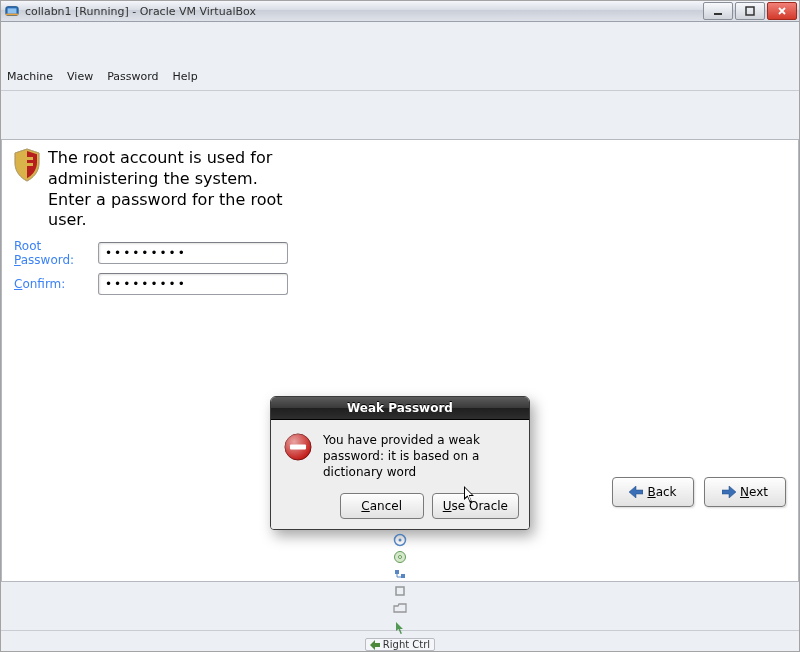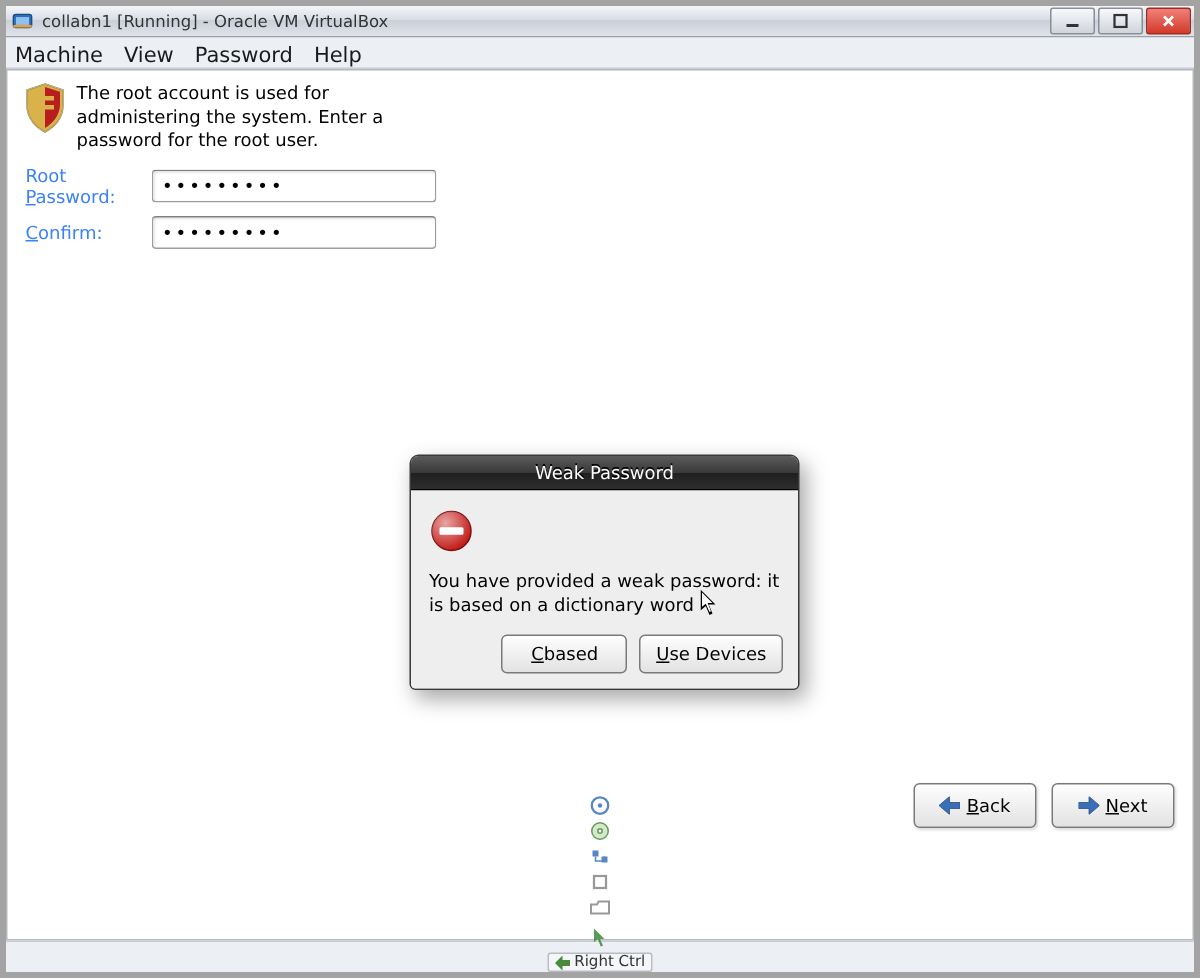--- a/index.html
+++ b/index.html
@@ -11,24 +11,25 @@
     font-family: "Segoe UI", "Tahoma", "DejaVu Sans", sans-serif;
     font-size: 12px;
     background: #fff;
   }
 
   
   .window {
     width: 800px;
     height: 652px;
     box-sizing: border-box;
-    border: 4px solid #a3a3a3;
+    border: 1px solid #a3a3a3;
     display: flex;
     flex-direction: column;
     background: #eceff4;
+    gap: 48px;
   }
 
   .titlebar {
     height: 20px;
     background: linear-gradient(to bottom, #f4f6fa 0%, #d9dde5 45%, #c9ced8 46%, #dfe2e9 100%);
     border-bottom: 1px solid #9aa0aa;
     display: flex;
     align-items: center;
     padding: 0 2px 0 4px;
   }
@@ -62,24 +63,24 @@
     color: #fff;
     border-color: #a02a1e;
   }
   .win-btn svg { width: 10px; height: 10px; }
 
   .menubar {
     height: 20px;
     background: #eceff4;
     border-bottom: 1px solid #c9ccd3;
     display: flex;
-    align-items: flex-end;
+    align-items: flex-start;
     padding: 0 6px;
     gap: 14px;
-    font-size: 14px;
+    font-size: 11px;
     color: #1a1a1a;
   }
   .menubar span { cursor: default; }
 
   
   .guest {
     flex: 1;
     position: relative;
     background: #fff;
     box-sizing: border-box;
@@ -94,21 +95,21 @@
     background: #fff;
   }
 
   
   .hdr {
     display: flex;
     align-items: flex-start;
     padding: 4px 6px 6px 6px;
   }
   .shield-icon { width: 30px; height: 34px; margin-right: 6px; }
-  .hdr-text   { max-width: 240px; font-size: 12px; line-height: 1.3; color: #000; }
+  .hdr-text   { max-width: 240px; font-size: 16px; line-height: 1.3; color: #000; }
 
   
   .form { padding: 2px 8px; }
   .row  { display: flex; align-items: center; margin-bottom: 6px; }
   .row label {
     width: 84px;
     text-align: left;
     font-size: 12px;
     color: #3b82f6;
   }
@@ -137,33 +138,32 @@
     background: #eeeeee;
     border: 1px solid #3a3a3a;
     box-shadow: 0 0 0 1px rgba(255,255,255,.4) inset, 4px 6px 14px rgba(0,0,0,.35);
     border-radius: 6px 6px 4px 4px;
     overflow: hidden;
   }
   .dlg-title {
     height: 22px;
     background: linear-gradient(to bottom, #5b5b5b 0%, #3a3a3a 50%, #1f1f1f 51%, #2e2e2e 100%);
     color: #fff;
-    font-weight: normal;
+    font-weight: bold;
     font-size: 12px;
     text-align: center;
     line-height: 22px;
     border-bottom: 1px solid #000;
     text-shadow: 0 -1px 0 #000;
   }
   .dlg-body {
     display: flex;
     padding: 12px 12px 8px 12px;
     gap: 10px;
     background: #eeeeee;
-    flex-direction: column;
   }
   .dlg-icon { width: 30px; height: 30px; flex: 0 0 auto; }
   .dlg-msg  { font-size: 12px; color: #000; line-height: 1.35; }
   .dlg-actions {
     display: flex;
     justify-content: flex-end;
     gap: 8px;
     padding: 4px 10px 10px 10px;
     background: #eeeeee;
   }
@@ -347,24 +347,24 @@
                 <stop offset="100%" stop-color="rgba(255,255,255,0)"></stop>
               </radialGradient>
             </defs>
             <rect x="7" y="12.5" width="16" height="5" rx="1" fill="#fff"></rect>
           </svg>
         </span>
         <div class="dlg-msg">You have provided a weak password: it is based on a dictionary word</div>
       </div>
       <div class="dlg-actions">
         <span class="btn">
-          <span><u>C</u><span>based</span></span>
+          <span><u>C</u><span>ancel</span></span>
         </span>
         <span class="btn">
-          <span><u>U</u><span>se Devices</span></span>
+          <span><u>U</u><span>se Oracle</span></span>
         </span>
       </div>
     </div>
 
     <span class="cursor">
       <svg viewBox="0 0 12 18">
         <path d="M0 0 L0 14 L3.5 11 L6 17 L8 16 L5.5 10 L10 10 Z" fill="#000"></path>
         <path d="M1 2 L1 11.5 L3.5 9.5 L6 15 L7 14.5 L4.8 9 L8 9 Z" fill="#fff"></path>
       </svg>
     </span>

